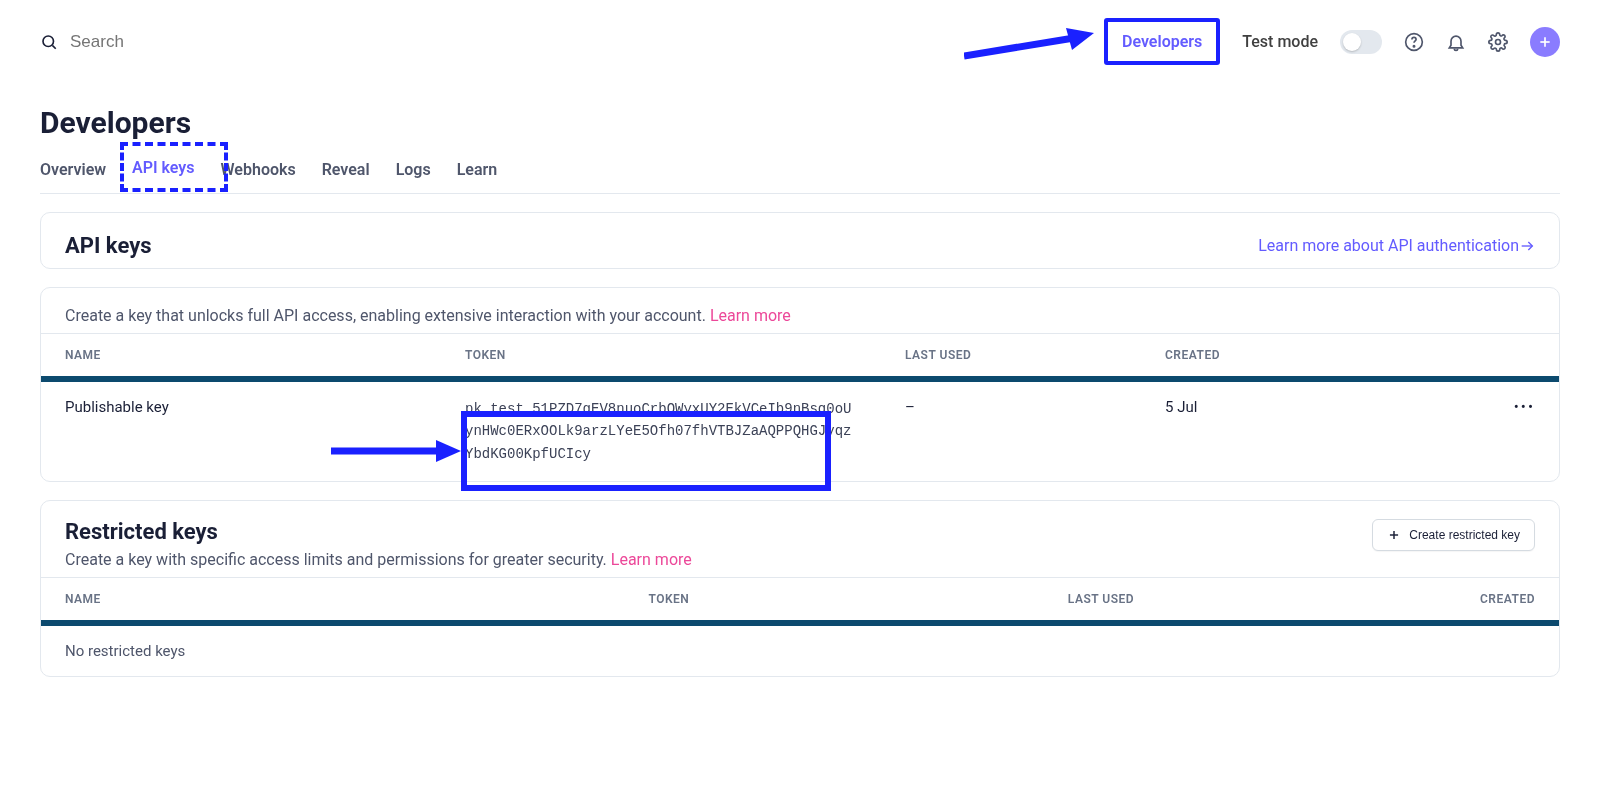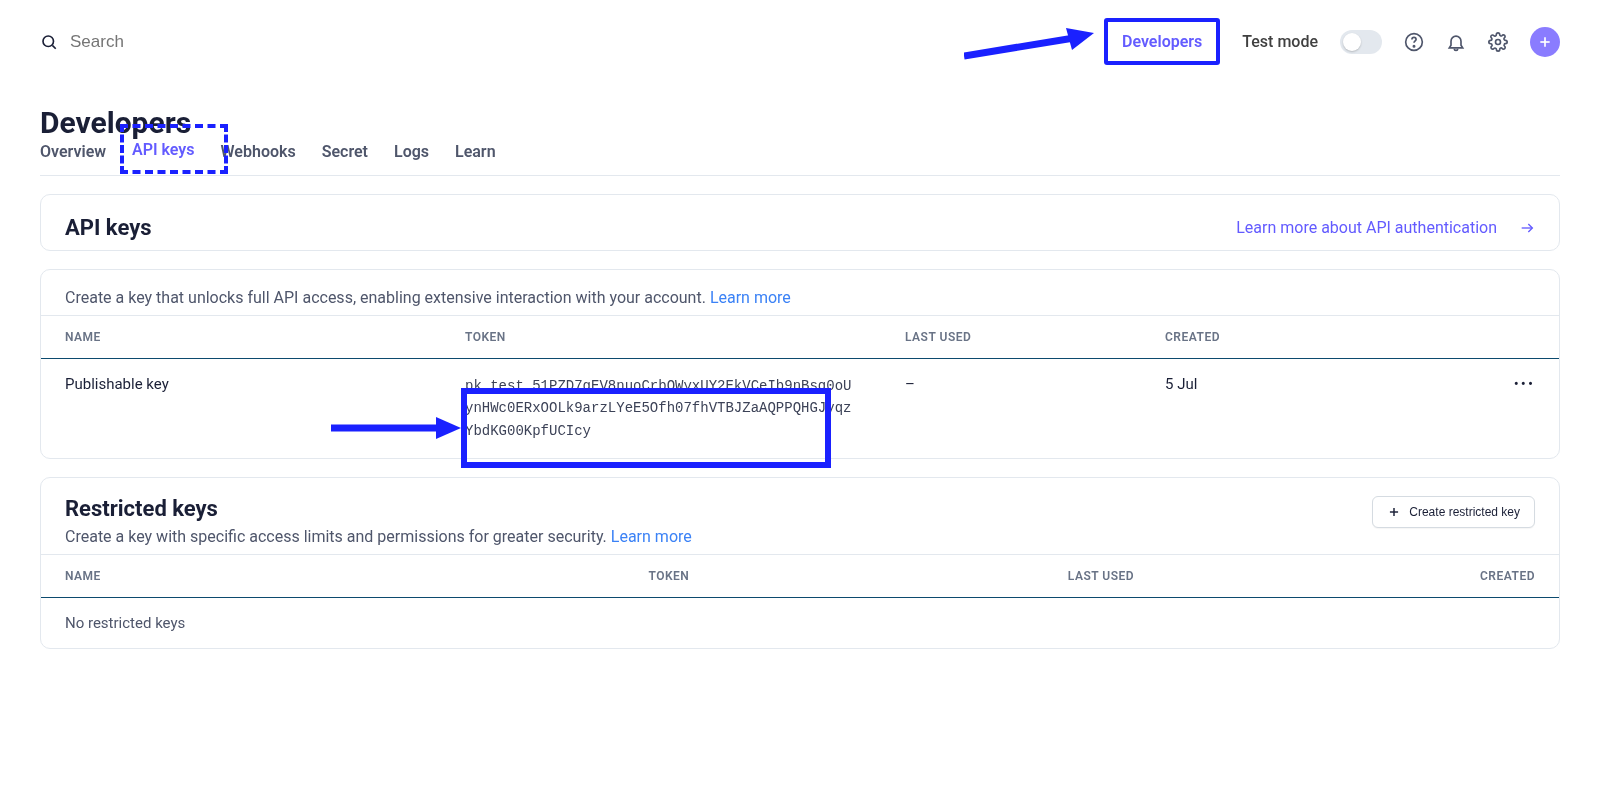--- a/index.html
+++ b/index.html
@@ -71,20 +71,21 @@
 
   .page-title {
     font-size: 30px;
     font-weight: 700;
     color: #1a1f36;
     margin-top: 40px;
   }
   .tabs {
     display: flex;
     gap: 26px;
+    margin-top: 18px;
     padding-bottom: 12px;
     border-bottom: 1px solid #e3e8ee;
     position: relative;
   }
   .tab {
     font-size: 16px;
     font-weight: 600;
     color: #4f566b;
     padding: 2px 0;
   }
@@ -99,34 +100,34 @@
     border: 1px solid #e3e8ee;
     border-radius: 10px;
     margin-top: 18px;
     background:#fff;
   }
   .card-header {
     display:flex; align-items:center; justify-content:space-between;
     padding: 20px 24px 10px 24px;
   }
   .card-title { font-size: 22px; font-weight: 700; }
-  .learn-link { color: #635bff; font-size: 16px; display:flex; align-items:center; gap:22px; }
+  .learn-link { color: #635bff; font-size: 16px; display:flex; align-items:center; gap:0; }
 
   .section-head { padding: 18px 24px 8px 24px; }
   .section-title { font-size: 22px; font-weight: 700; margin-bottom: 6px; }
   .section-desc { font-size: 16px; color: #4f566b; }
-  .section-desc a { color: #3b82f6; text-decoration:none; }
+  .section-desc a { color: #ec4899; text-decoration:none; }
 
   .keys-table { width:100%; border-collapse: collapse; }
   .keys-table th {
     text-align:left; padding: 14px 24px;
     font-size:12px; letter-spacing:0.5px;
     color:#697386; font-weight:600;
     border-top: 1px solid #e3e8ee;
-    border-bottom: 1px solid #0c4a6e;
+    border-bottom: 6px solid #0c4a6e;
     text-transform: uppercase;
   }
   .keys-table td {
     padding: 16px 24px;
     font-size: 15px; color:#1a1f36;
     vertical-align: top;
     border-bottom: 1px solid #e3e8ee;
   }
   .keys-table tr:last-child td { border-bottom:none; }
   .token-text {
@@ -241,21 +242,21 @@
 
 <h1 class="page-title">Developers</h1>
 
 <div class="tabs">
   <span class="tab">Overview</span>
   <span style="position:relative;">
     <span class="tab active">API keys</span>
     <span class="tab-highlight-box" style="left:-12px; top:-16px; width:108px; height:50px;"></span>
   </span>
   <span class="tab">Webhooks</span>
-  <span class="tab">Secret</span>
+  <span class="tab">Reveal</span>
   <span class="tab">Logs</span>
   <span class="tab">Learn</span>
 </div>
 
 <div class="card">
   <div class="card-header">
     <div class="card-title">API keys</div>
     <a class="learn-link">
       <span>Learn more about API authentication</span>
       <svg width="16" height="16" viewBox="0 0 24 24" fill="none" stroke="currentColor" stroke-width="2">

